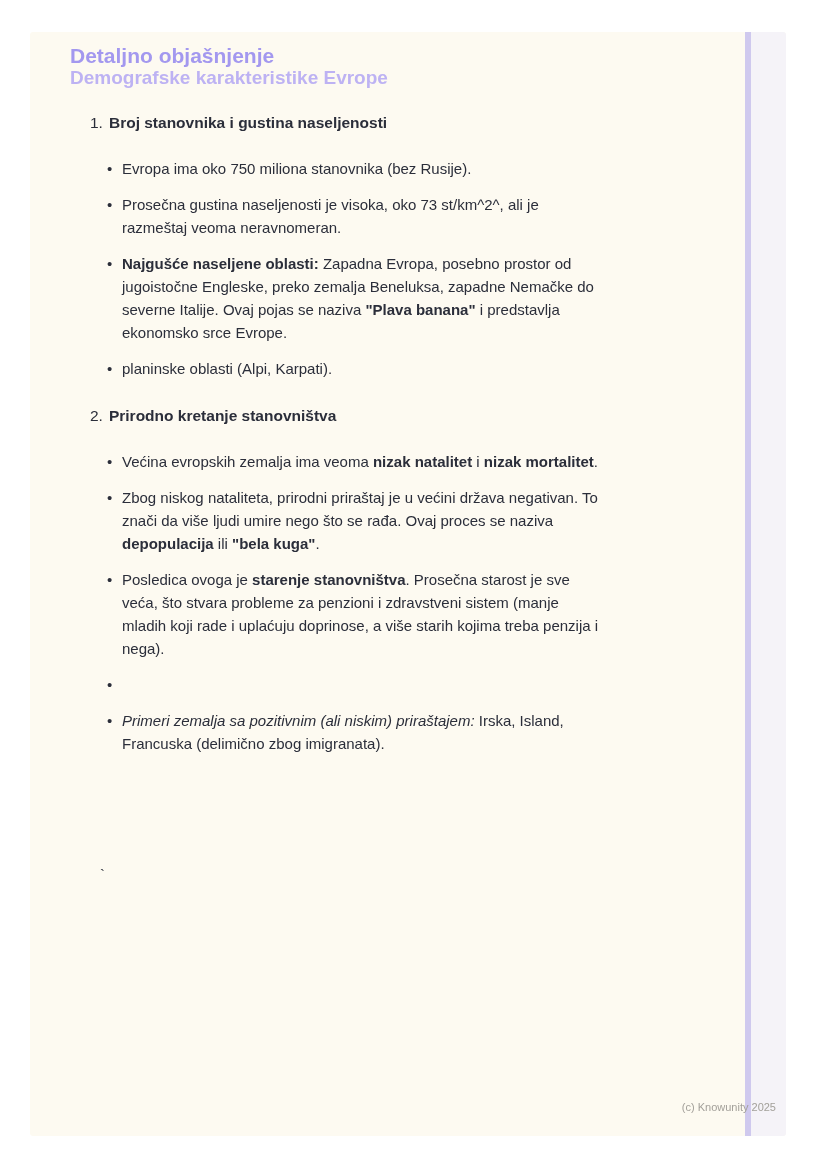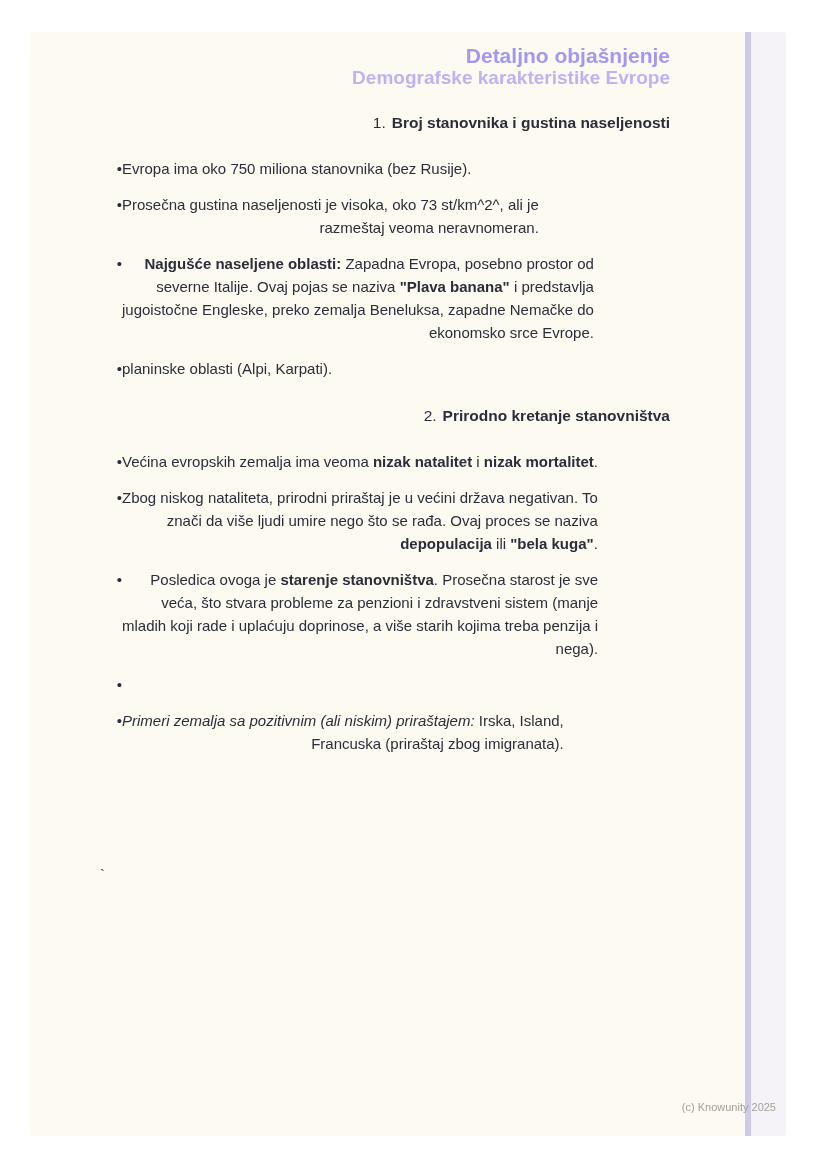--- a/index.html
+++ b/index.html
@@ -10,21 +10,20 @@
     position: relative;
     overflow: hidden;
   }
   .sheet {
     position: absolute;
     left: 30px; top: 32px;
     width: 756px; height: 1104px;
     background: #fdfaf1;
     border-radius: 3px;
     overflow: hidden;
-    text-align: right;
   }
   .right-panel {
     position: absolute;
     top: 0; right: 0;
     width: 35px; height: 100%;
     background: #f5f3f8;
   }
   .divider-bar {
     position: absolute;
     top: 0; left: 715px;
@@ -113,22 +112,22 @@
             <span class="dot">•</span>
             <div class="lines">
               <div class="line"><span class="run-r">Prosečna gustina naseljenosti je visoka, oko 73 st/km^2^, ali je</span></div>
               <div class="line"><span class="run-r">razmeštaj veoma neravnomeran.</span></div>
             </div>
           </li>
           <li>
             <span class="dot">•</span>
             <div class="lines">
               <div class="line"><span class="run-b">Najgušće naseljene oblasti:</span><span class="run-r"> Zapadna Evropa, posebno prostor od</span></div>
+              <div class="line"><span class="run-r">jugoistočne Engleske, preko zemalja Beneluksa, zapadne Nemačke do</span></div>
               <div class="line"><span class="run-r">severne Italije. Ovaj pojas se naziva </span><span class="run-b">"Plava banana"</span><span class="run-r"> i predstavlja</span></div>
-              <div class="line"><span class="run-r">jugoistočne Engleske, preko zemalja Beneluksa, zapadne Nemačke do</span></div>
               <div class="line"><span class="run-r">ekonomsko srce Evrope.</span></div>
             </div>
           </li>
           <li>
             <span class="dot">•</span>
             <div class="lines">
               <div class="line"><span class="run-r">planinske oblasti (Alpi, Karpati).</span></div>
             </div>
           </li>
         </ul>
@@ -157,21 +156,21 @@
               <div class="line"><span class="run-r">nega).</span></div>
             </div>
           </li>
           <li>
             <span class="dot">•</span>
           </li>
           <li>
             <span class="dot">•</span>
             <div class="lines">
               <div class="line"><span class="run-i">Primeri zemalja sa pozitivnim (ali niskim) priraštajem:</span><span class="run-r"> Irska, Island,</span></div>
-              <div class="line"><span class="run-r">Francuska (priraštaj zbog imigranata).</span></div>
+              <div class="line"><span class="run-r">Francuska (delimično zbog imigranata).</span></div>
             </div>
           </li>
         </ul>
       </div>
   </div>
 
   <span class="stray-char">`</span>
 
   <div class="page-footer">(c) Knowunity 2025</div>
 </div>

